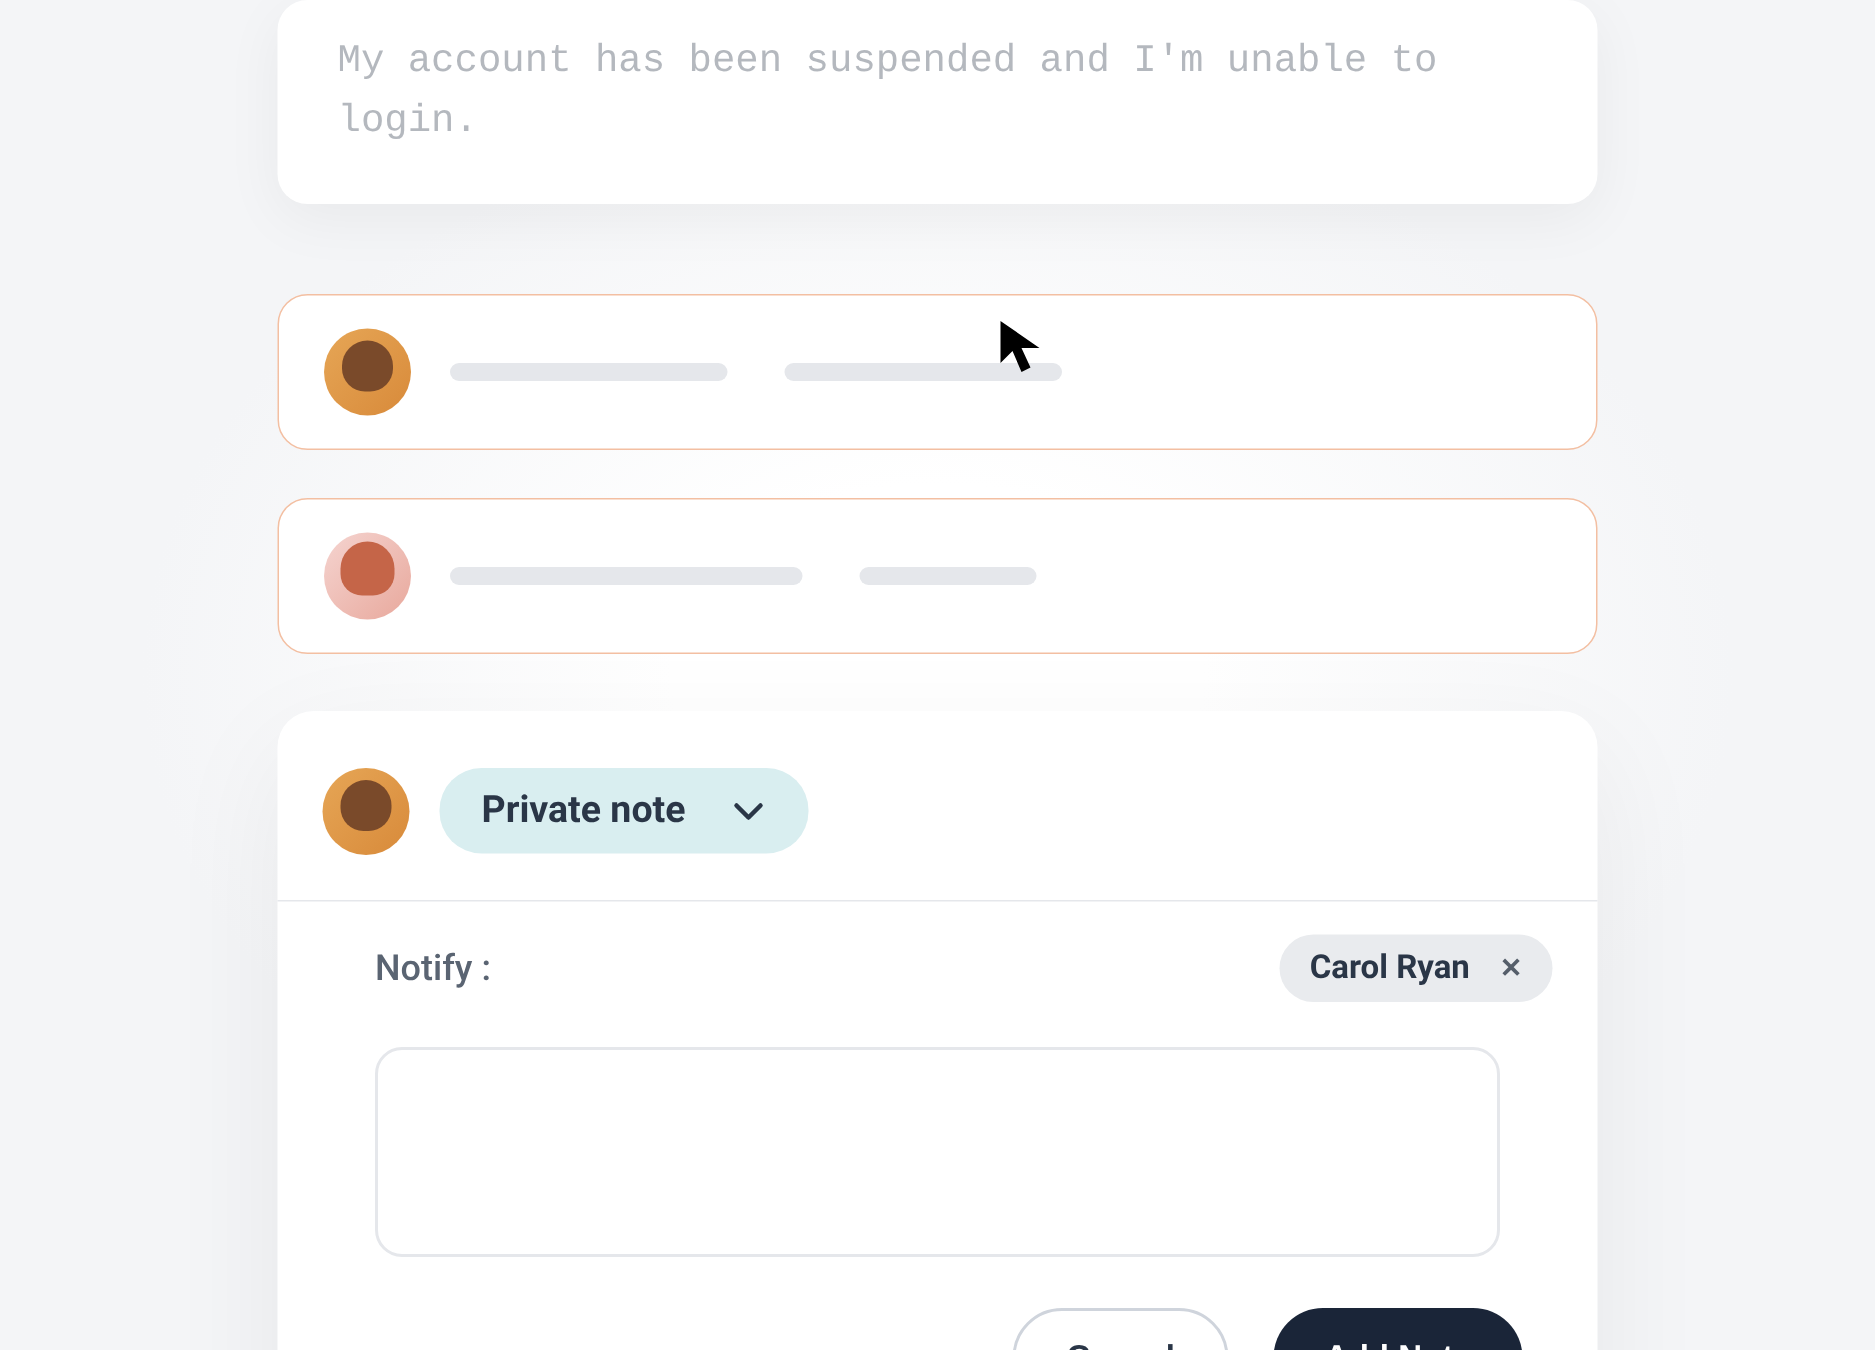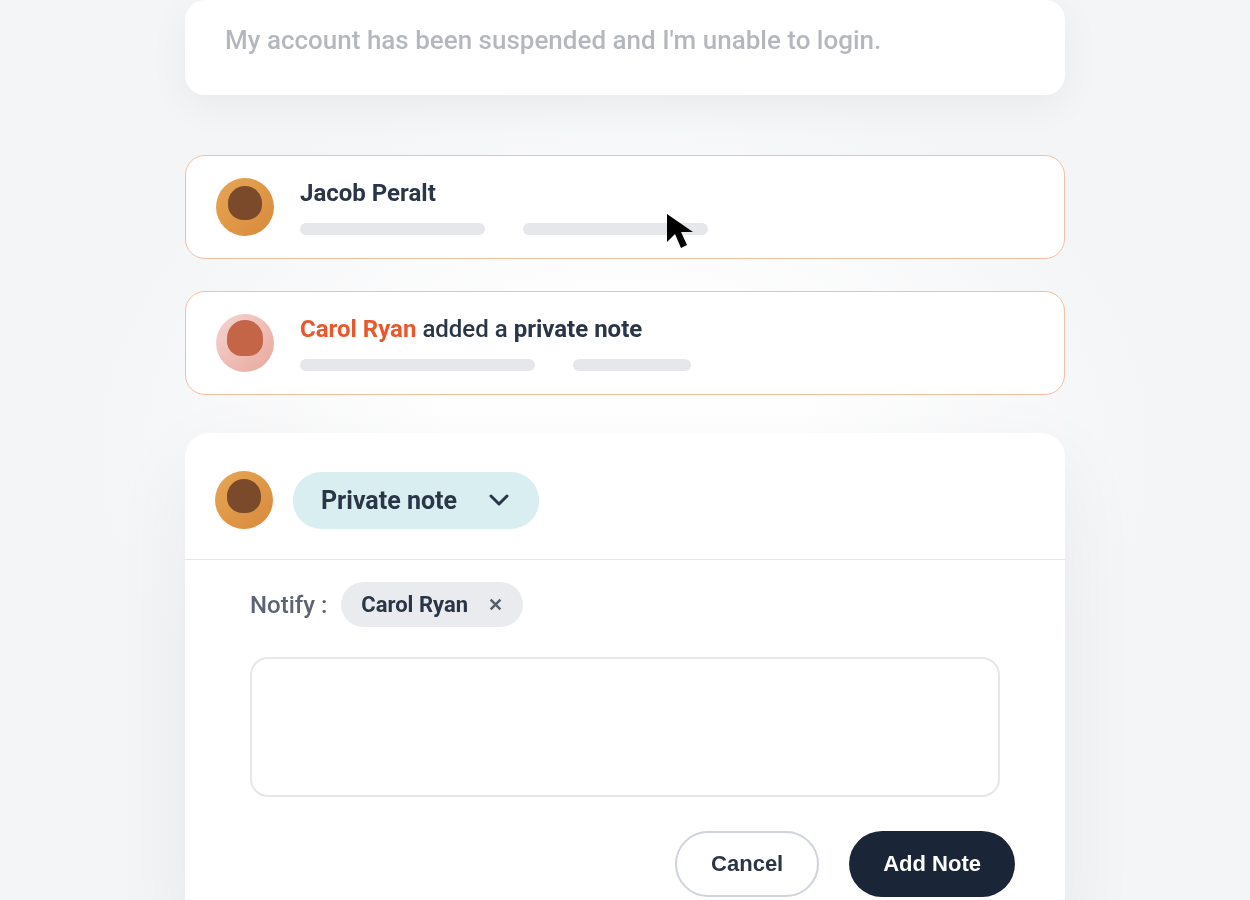--- a/index.html
+++ b/index.html
@@ -22,20 +22,21 @@
       padding: 20px 40px 35px 40px;
       margin-bottom: 60px;
       box-shadow: 0 10px 40px rgba(0,0,0,0.05);
     }
     .message-text {
       font-size: 26px;
       color: #2a3647;
       line-height: 1.55;
       opacity: 0.35;
       font-weight: 500;
+      font-family: Liberation Mono, monospace;
     }
     .user-card {
       background: #fff;
       border: 1.5px solid #f3bfa2;
       border-radius: 20px;
       padding: 22px 30px;
       margin-bottom: 32px;
       display: flex;
       align-items: center;
       gap: 26px;
@@ -134,20 +135,21 @@
       font-weight: 700;
       color: #2a3647;
     }
     .chevron { color: #2a3647; }
     .divider { height: 1px; background: #e5e7eb; }
     .notify-row {
       display: flex;
       align-items: center;
       gap: 14px;
       padding: 22px 30px 0 65px;
+      justify-content: space-between;
     }
     .notify-label {
       font-size: 24px;
       color: #5a6472;
       font-weight: 500;
     }
     .tag {
       background: #e9ebee;
       border-radius: 999px;
       padding: 10px 20px;
@@ -200,34 +202,30 @@
 
   <div class="message-card">
     <p class="message-text">
       <span>My account has been suspended and I'm unable to login.</span><br>
     </p>
   </div>
 
   <div class="user-card">
     <div class="avatar avatar-1"></div>
     <div class="user-content">
-      <div class="user-name">Jacob Peralt</div>
       <div class="placeholder-lines">
         <div class="ph-line ph-1a"></div>
         <div class="ph-line ph-1b"></div>
       </div>
     </div>
   </div>
 
   <div class="user-card">
     <div class="avatar avatar-2"></div>
     <div class="user-content">
-      <div class="note-header">
-        <span class="note-author">Carol Ryan</span><span class="note-action-text"> added a </span><span class="note-action-bold">private note</span>
-      </div>
       <div class="placeholder-lines">
         <div class="ph-line ph-2a"></div>
         <div class="ph-line ph-2b"></div>
       </div>
     </div>
   </div>
 
   <div class="composer-card">
     <div class="composer-header">
       <div class="avatar avatar-3"></div>

